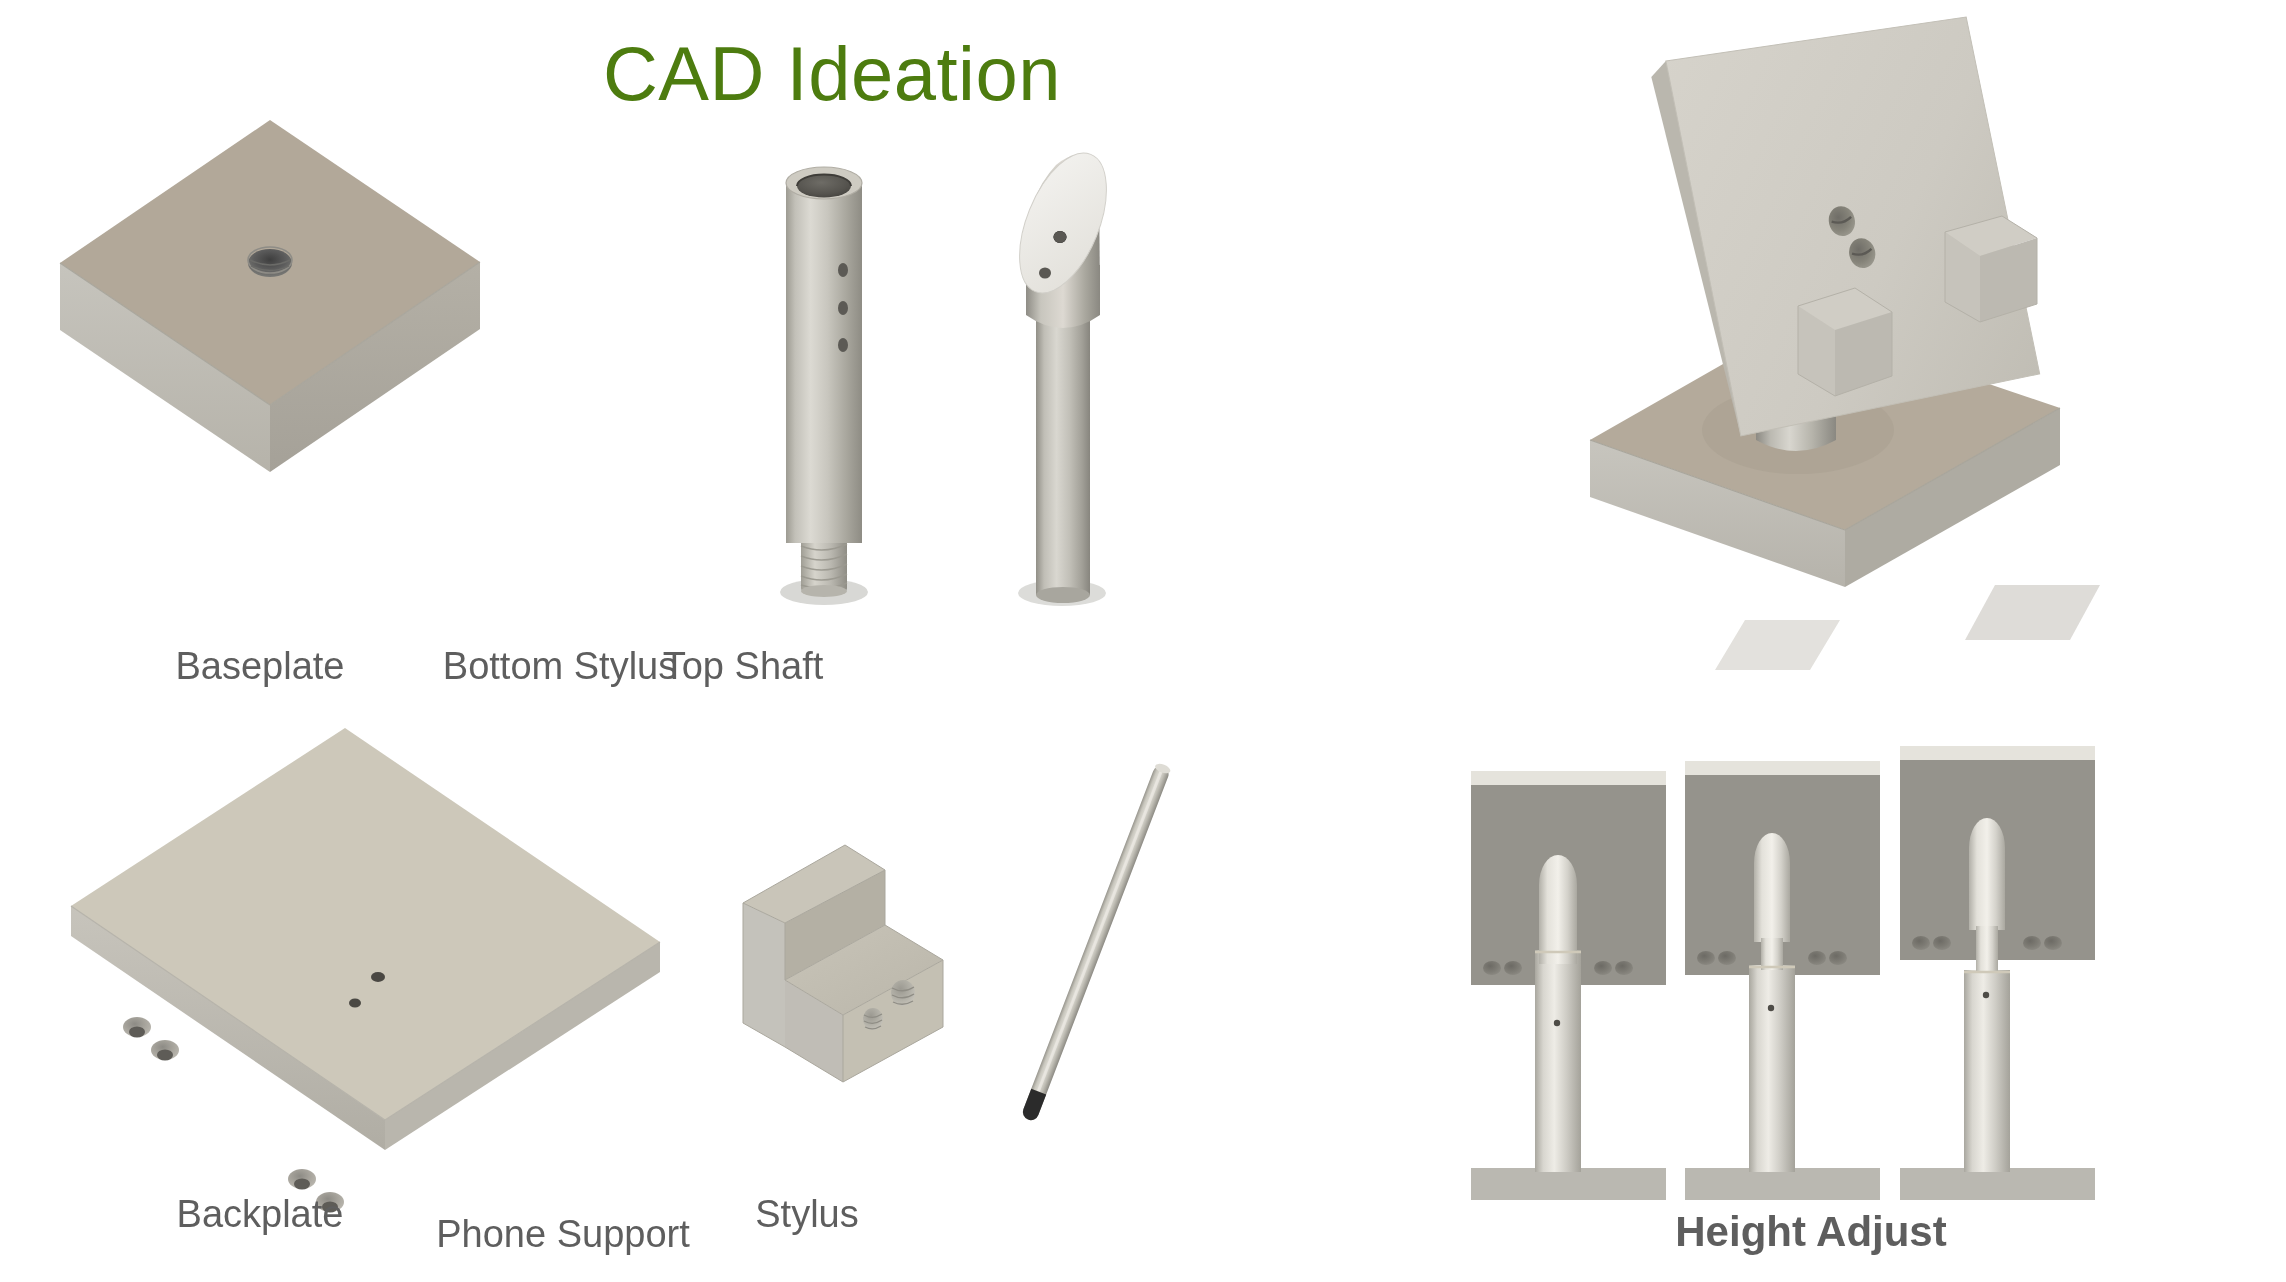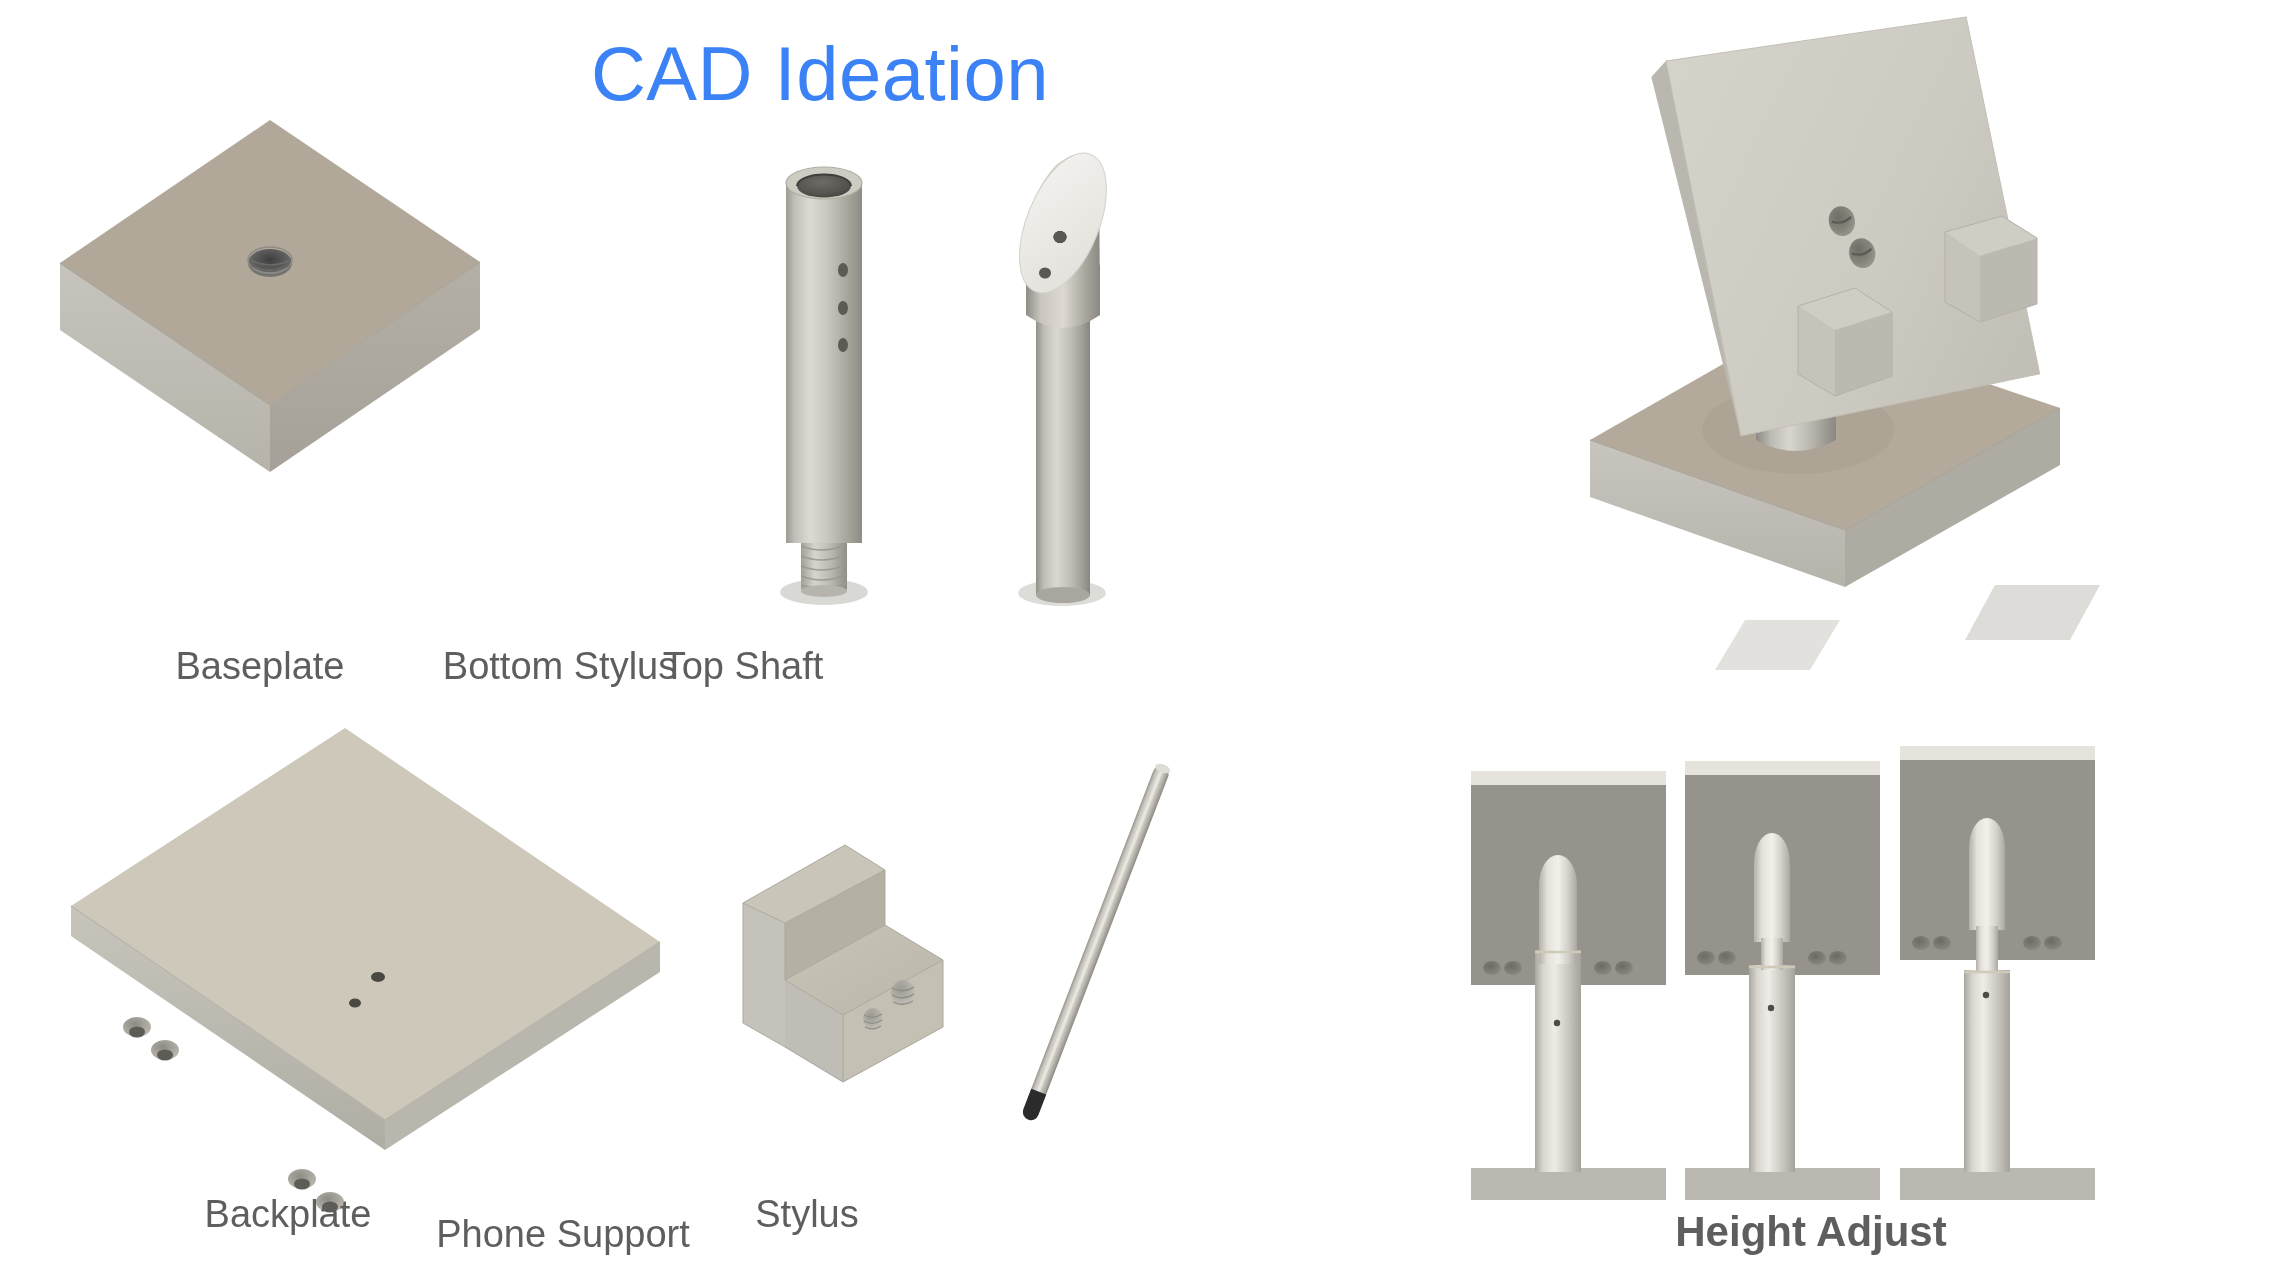--- a/index.html
+++ b/index.html
@@ -14,27 +14,27 @@
     overflow: hidden;
     font-family: "Liberation Sans", sans-serif;
   }
   .slide {
     position: absolute;
     inset: 0;
     background: #ffffff;
   }
   .title {
     position: absolute;
-    left: 0;
+    left: 12px;
     top: 30px;
     width: 1640px;
     text-align: center;
     font-size: 76px;
     font-weight: 400;
-    color: #3b82f6;
+    color: #4d7c0f;
     letter-spacing: 0.5px;
     white-space: nowrap;
   }
   .part-label {
     position: absolute;
     font-size: 38px;
     color: #5e5e5e;
     white-space: nowrap;
     text-align: center;
     transform: translateX(-50%);
@@ -232,21 +232,21 @@
           <ellipse cx="247" cy="459" rx="14" ry="10" fill="url(#cbore)"></ellipse>
           <ellipse cx="247" cy="464" rx="8" ry="5.5" fill="#5e5c57"></ellipse>
         </g>
         <g>
           <ellipse cx="275" cy="482" rx="14" ry="10" fill="url(#cbore)"></ellipse>
           <ellipse cx="275" cy="487" rx="8" ry="5.5" fill="#5e5c57"></ellipse>
         </g>
       </g>
     </svg>
   </div>
-  <div class="part-label" style="left:260px; top:1193px;margin-left:28px;">Backplate</div>
+  <div class="part-label" style="left:260px; top:1193px;">Backplate</div>
 
   <div class="render" style="left:725px; top:815px;">
     <svg width="250" height="320" viewBox="0 0 250 320">
       <defs>
         <linearGradient id="psTop" x1="0" y1="0" x2="1" y2="1">
           <stop offset="0%" stop-color="#c8c4b8"></stop>
           <stop offset="100%" stop-color="#bab6aa"></stop>
         </linearGradient>
         <radialGradient id="psHole" cx="40%" cy="35%" r="70%">
           <stop offset="0%" stop-color="#9b9991"></stop>

